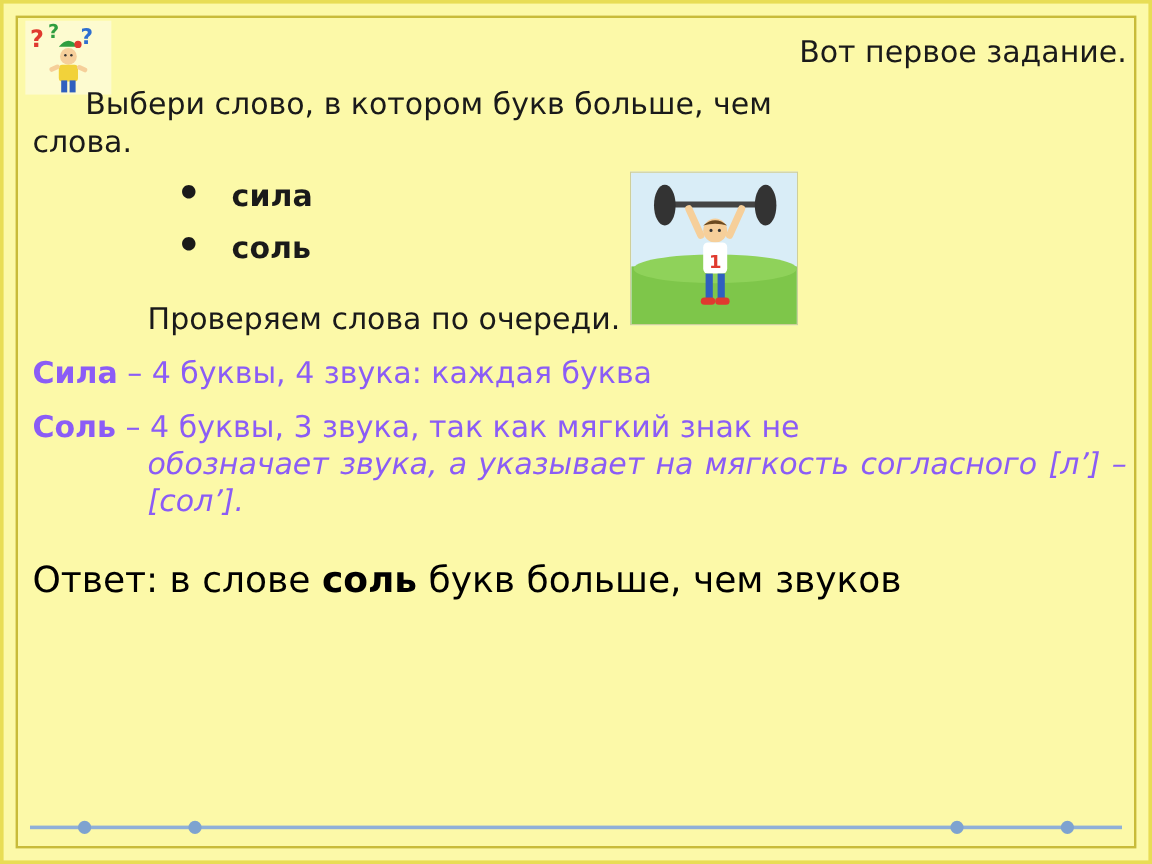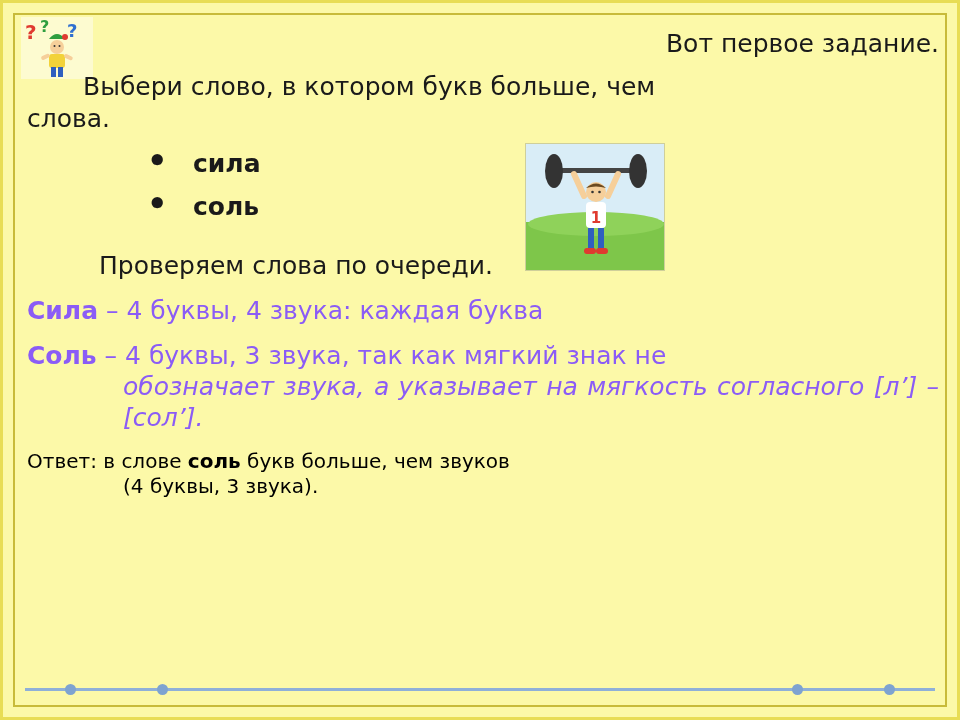--- a/index.html
+++ b/index.html
@@ -66,21 +66,21 @@
     line-height: 1.22;
     color: #1a1a1a;
     margin: 0;
   }
   .l1 {
     margin-left: 100px;
     margin-top: 8px;
     text-align: right;
   }
   .l2 {
-    margin-left: 56px;
+    margin-left: 44px;
     margin-top: 12px;
     width: 812px;
     text-align: justify;
   }
   .l2-cont {
     margin-left: 0px;
     margin-top: 2px;
   }
 
   ul.word-list {
@@ -101,42 +101,42 @@
     content: "\2022";
     position: absolute;
     left: 20px;
     top: -4px;
     font-size: 32px;
     line-height: 1;
     color: #1a1a1a;
   }
 
   .check-line {
-    margin-left: 72px;
+    margin-left: 96px;
     margin-top: 30px;
     font-size: 25px;
   }
 
   .para {
     margin-top: 14px;
     font-size: 25px;
     line-height: 1.24;
     color: #8b5cf6;
     text-align: justify;
     width: 912px;
   }
   .para-indent {
     padding-left: 96px;
     text-align: justify;
   }
   b { font-weight: bold; }
 
   .answer {
-    margin-top: 16px;
-    font-size: 20px;
+    margin-top: 32px;
+    font-size: 30px;
     line-height: 1.24;
     width: 912px;
     text-align: justify;
   }
   .answer-second {
     padding-left: 96px;
     text-align: left;
   }
 
   
@@ -240,21 +240,20 @@
       <b>Сила</b><span> – 4 буквы,   4 звука:   каждая     буква</span>
     </div>
 
     <div class="para">
       <b>Соль</b><span> – 4 буквы, 3 звука, так как мягкий  знак  не</span>
       <span class="para-indent" style="display:block;font-style:italic;">обозначает звука, а указывает на мягкость согласного [л’]  –  [сол’].</span>
     </div>
 
     <div class="answer">
       <span>Ответ: в слове </span><b>соль</b><span> букв больше, чем звуков</span>
-      <span class="answer-second" style="display:block;">(4 буквы,  3 звука).</span>
     </div>
 
   </div>
 
   <div class="bottom-rule"></div>
   <span class="dot d1"></span>
   <span class="dot d2"></span>
   <span class="dot d4"></span>
   <span class="dot d3"></span>
 

